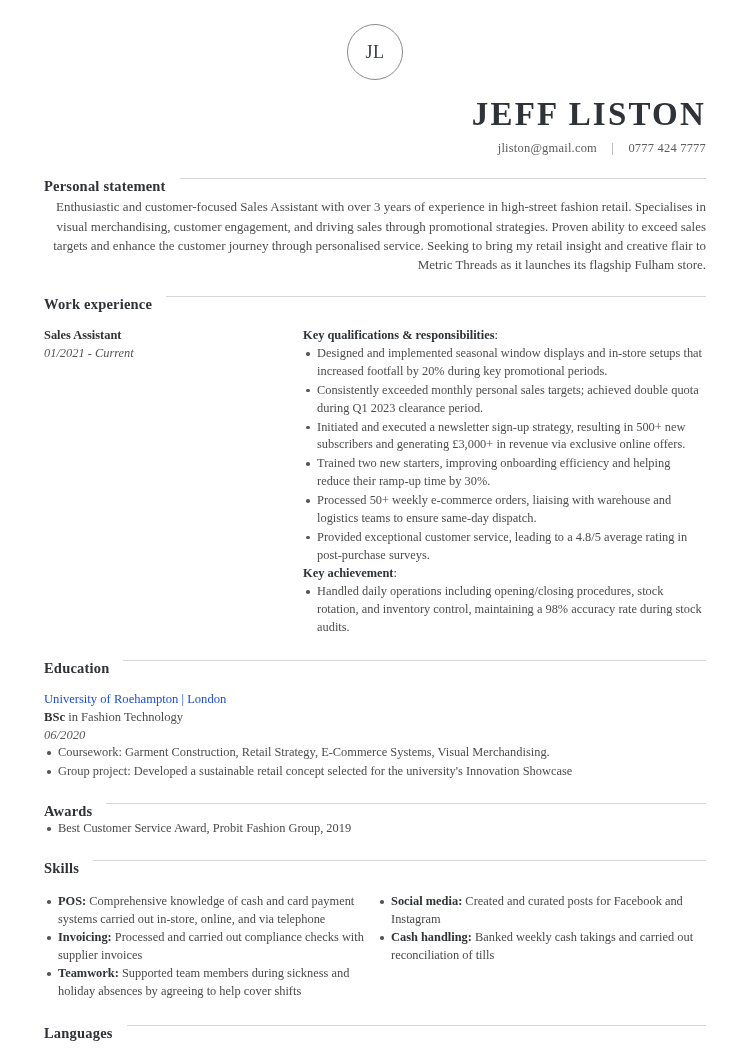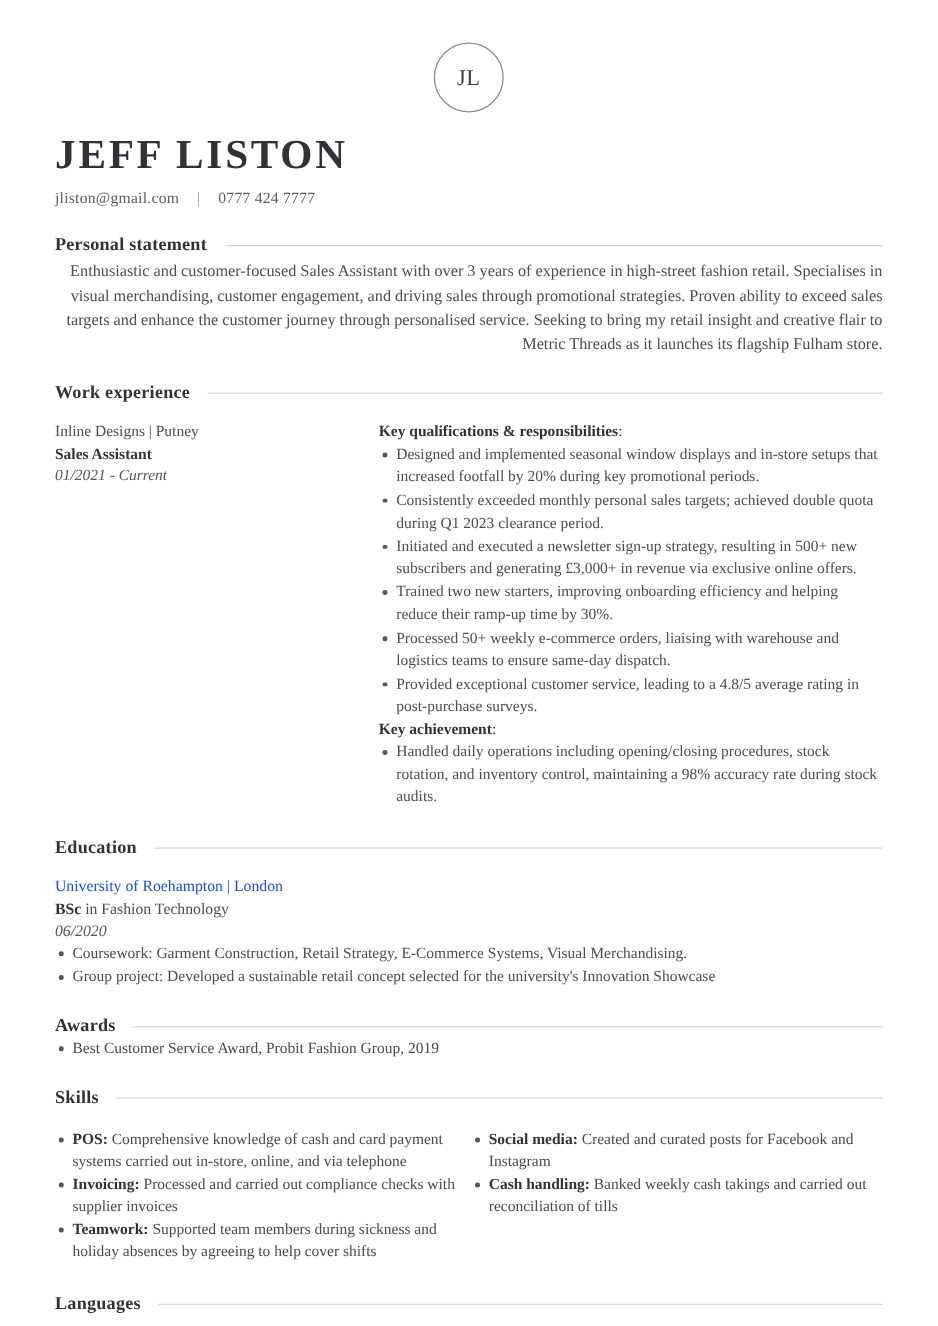--- a/index.html
+++ b/index.html
@@ -16,22 +16,22 @@
     font-family: "Liberation Serif", "DejaVu Serif", serif;
     color: #4a4a4a;
     box-sizing: border-box;
   }
   .inner {
     padding: 0 44px;
   }
 
   
   .header {
-    text-align: left;
-    padding-top: 34px;
+    text-align: right;
+    padding-top: 24px;
   }
   .monogram {
     width: 56px;
     height: 56px;
     border: 1px solid #8a8a8a;
     border-radius: 50%;
     margin: 0 auto;
     display: flex;
     align-items: center;
     justify-content: center;
@@ -62,21 +62,20 @@
     margin: 0 11px;
     color: #9a9a9a;
   }
 
   
   .section {
     margin-top: 22px;
   }
   .section-head {
     display: flex;
-    align-items: center;
     gap: 14px;
   }
   .section-title {
     font-size: 14.5px;
     font-weight: bold;
     color: #2f3337;
     white-space: nowrap;
     letter-spacing: 0.2px;
   }
   .section-rule {
@@ -210,21 +209,20 @@
     </div>
 
     <div class="section">
       <div class="section-head">
         <span class="section-title">Work experience</span>
         <span class="section-rule"></span>
       </div>
 
       <div class="work-row">
         <div class="work-left">
-          <div class="work-company">Inline Designs | Putney</div>
           <div class="work-role">Sales Assistant</div>
           <div class="work-dates">01/2021 - Current</div>
         </div>
         <div class="work-right">
           <div class="sub-head"><span>Key qualifications &amp; responsibilities</span><span class="plain">:</span></div>
           <ul class="bul">
             <li>Designed and implemented seasonal window displays and in-store setups that increased footfall by 20% during key promotional periods.</li>
             <li>Consistently exceeded monthly personal sales targets; achieved double quota during Q1 2023 clearance period.</li>
             <li>Initiated and executed a newsletter sign-up strategy, resulting in 500+ new subscribers and generating £3,000+ in revenue via exclusive online offers.</li>
             <li>Trained two new starters, improving onboarding efficiency and helping reduce their ramp-up time by 30%.</li>

